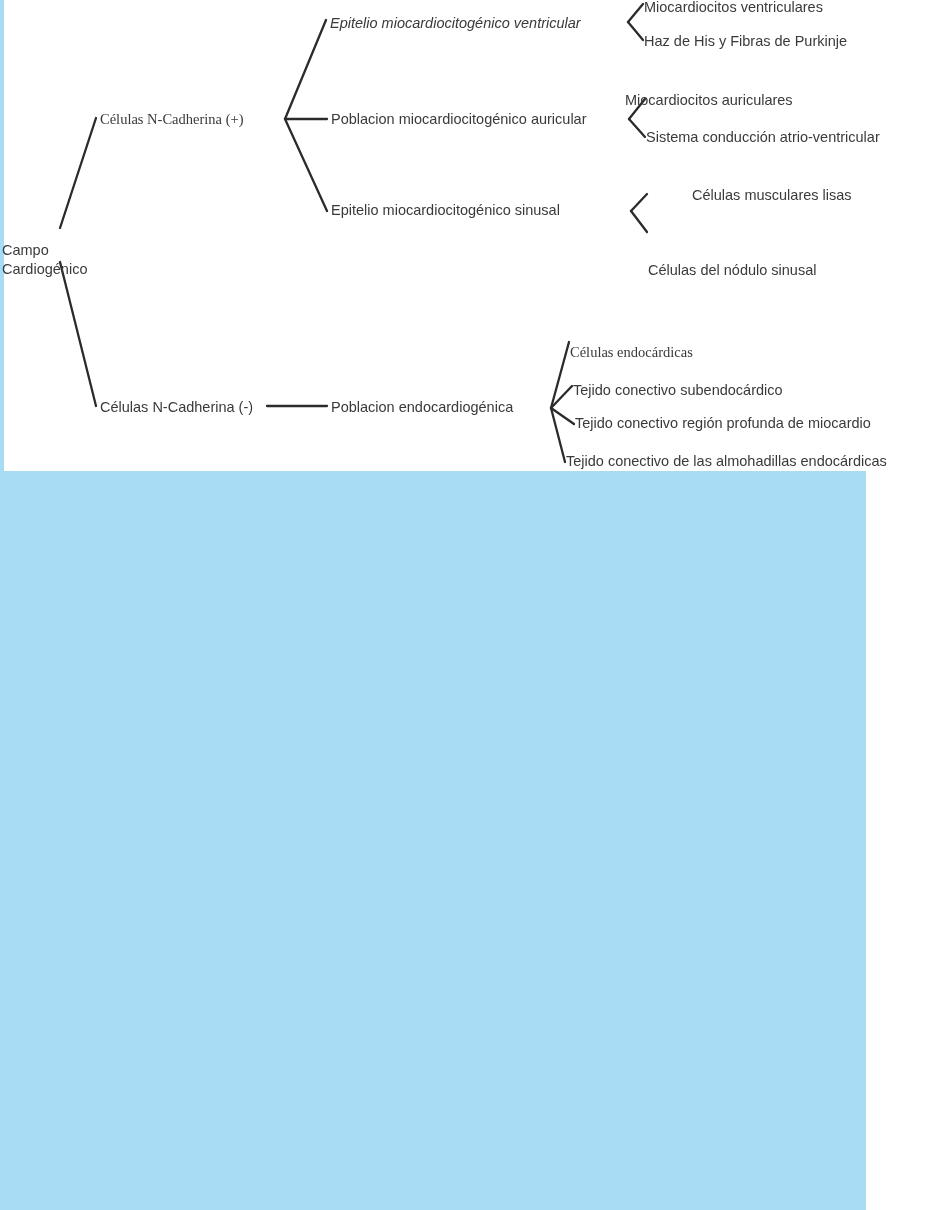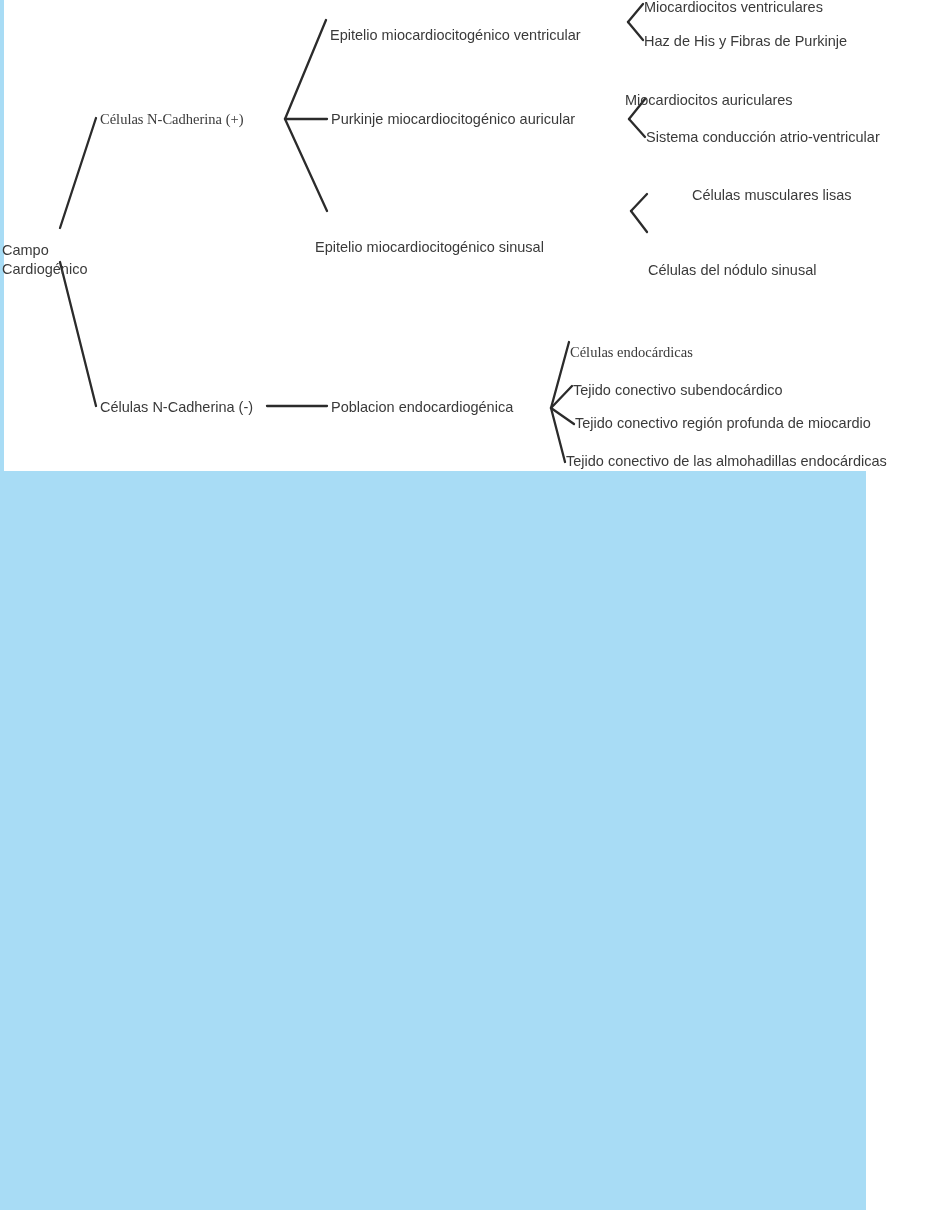--- a/index.html
+++ b/index.html
@@ -87,23 +87,23 @@
       <line x1="551" y1="408" x2="572" y2="386"></line>
       <line x1="551" y1="408" x2="574" y2="424"></line>
       <line x1="551" y1="408" x2="565" y2="462"></line>
     </svg>
 
   <div id="node-layer">
       <div class="node root" style="left: 2px; top: 241px;">Campo
 Cardiogénico</div>
       <div class="node" style="left: 100px; top: 110px; font-family: Liberation Serif, serif;">Células N-Cadherina (+)</div>
       <div class="node" style="left: 100px; top: 398px; text-align: right;">Células N-Cadherina (-)</div>
-      <div class="node" style="left: 330px; top: 26px;">Epitelio miocardiocitogénico ventricular</div>
-      <div class="node" style="left: 331px; top: 110px;">Purkinje miocardiocitogénico auricular</div>
-      <div class="node" style="left: 315px; top: 201px; margin-top: 37px;">Epitelio miocardiocitogénico sinusal</div>
+      <div class="node" style="left: 330px; top: 14px; font-style: italic;">Epitelio miocardiocitogénico ventricular</div>
+      <div class="node" style="left: 331px; top: 110px;">Poblacion miocardiocitogénico auricular</div>
+      <div class="node" style="left: 331px; top: 201px;">Epitelio miocardiocitogénico sinusal</div>
       <div class="node" style="left: 331px; top: 398px;">Poblacion endocardiogénica</div>
       <div class="node" style="left: 644px; top: -2px;">Miocardiocitos ventriculares</div>
       <div class="node" style="left: 644px; top: 32px;">Haz de His y Fibras de Purkinje</div>
       <div class="node" style="left: 625px; top: 91px;">Miocardiocitos auriculares</div>
       <div class="node" style="left: 646px; top: 128px;">Sistema conducción atrio-ventricular</div>
       <div class="node" style="left: 648px; top: 186px; margin-left: 44px;">Células musculares lisas</div>
       <div class="node" style="left: 648px; top: 225px; margin-top: 36px;">Células del nódulo sinusal</div>
       <div class="node" style="left: 570px; top: 343px; font-family: Liberation Serif, serif;">Células endocárdicas</div>
       <div class="node" style="left: 573px; top: 381px;">Tejido conectivo subendocárdico</div>
       <div class="node" style="left: 575px; top: 414px;">Tejido conectivo región profunda de miocardio</div>

